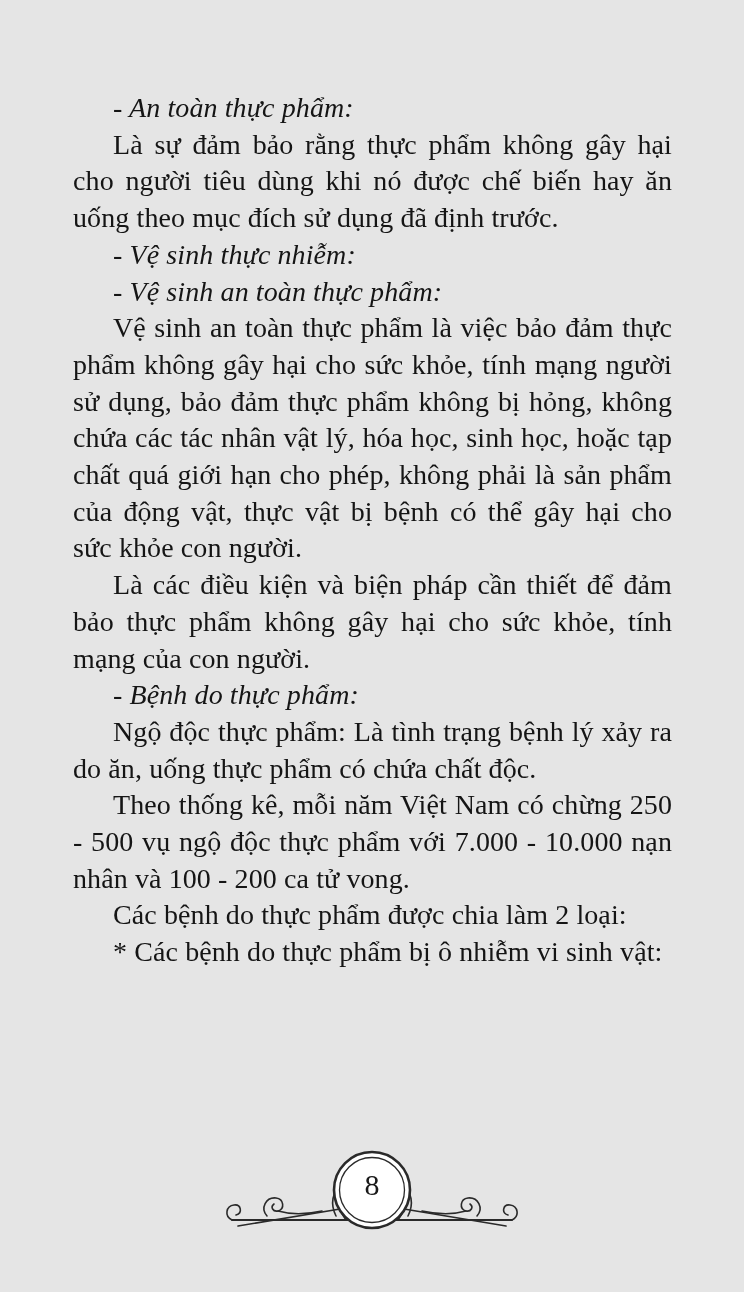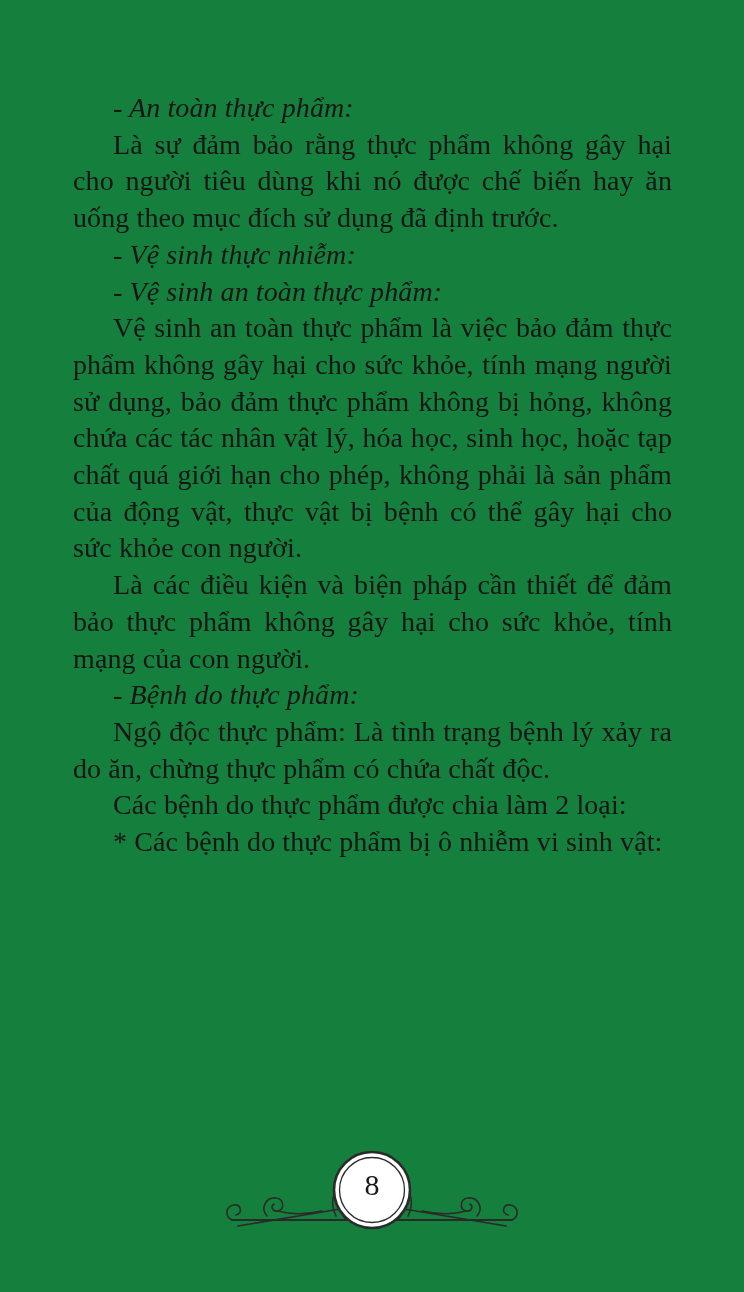--- a/index.html
+++ b/index.html
@@ -6,21 +6,21 @@
   body {
     width: 744px; height: 1292px;
     background: #ffffff;
     font-family: "Liberation Serif", serif;
     color: #151515;
     position: relative;
     overflow: hidden;
   }
   .page {
     position: absolute; inset: 0;
-    background: #15803d;
+    background: #e5e5e5;
     text-decoration: underline;
   }
   .text-block {
     position: absolute;
     left: 73px; top: 90px;
     width: 599px;
     font-size: 28px;
     line-height: 36.7px;
     letter-spacing: 0.1px;
   }
@@ -52,21 +52,22 @@
 <div class="page">
 
   <div class="text-block">
     <p class="heading">- An toàn thực phẩm:</p>
     <p class="para">Là sự đảm bảo rằng thực phẩm không gây hại cho người tiêu dùng khi nó được chế biến hay ăn uống theo mục đích sử dụng đã định trước.</p>
     <p class="heading">- Vệ sinh thực nhiễm:</p>
     <p class="heading">- Vệ sinh an toàn thực phẩm:</p>
     <p class="para">Vệ sinh an toàn thực phẩm là việc bảo đảm thực phẩm không gây hại cho sức khỏe, tính mạng người sử dụng, bảo đảm thực phẩm không bị hỏng, không chứa các tác nhân vật lý, hóa học, sinh học, hoặc tạp chất quá giới hạn cho phép, không phải là sản phẩm của động vật, thực vật bị bệnh có thể gây hại cho sức khỏe con người.</p>
     <p class="para">Là các điều kiện và biện pháp cần thiết để đảm bảo thực phẩm không gây hại cho sức khỏe, tính mạng của con người.</p>
     <p class="heading">- Bệnh do thực phẩm:</p>
-    <p class="para">Ngộ độc thực phẩm: Là tình trạng bệnh lý xảy ra do ăn, chừng thực phẩm có chứa chất độc.</p>
+    <p class="para">Ngộ độc thực phẩm: Là tình trạng bệnh lý xảy ra do ăn, uống thực phẩm có chứa chất độc.</p>
+    <p class="para">Theo thống kê, mỗi năm Việt Nam có chừng 250 - 500 vụ ngộ độc thực phẩm với 7.000 - 10.000 nạn nhân và 100 - 200 ca tử vong.</p>
     <p class="para">Các bệnh do thực phẩm được chia làm 2 loại:</p>
     <p class="para">* Các bệnh do thực phẩm bị ô nhiễm vi sinh vật:</p>
   </div>
 
   <div class="footer-ornament">
     <svg viewBox="0 0 300 104" fill="none" stroke="#2a2a2a" stroke-width="1.6" stroke-linecap="round">
 
       <line x1="10" y1="78" x2="290" y2="78" stroke-width="1.8"></line>
 
       <path d="M16,84 L124,66"></path>

